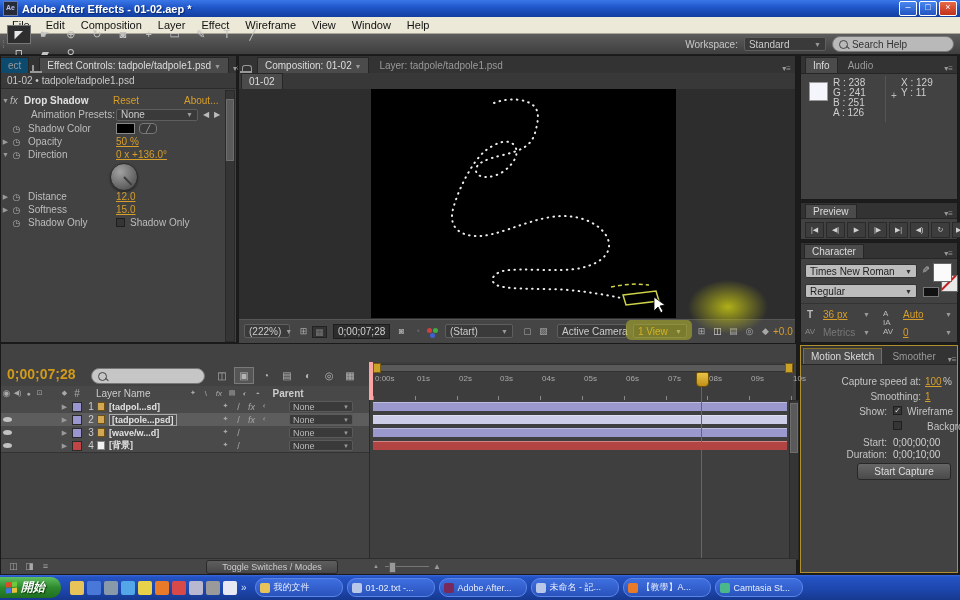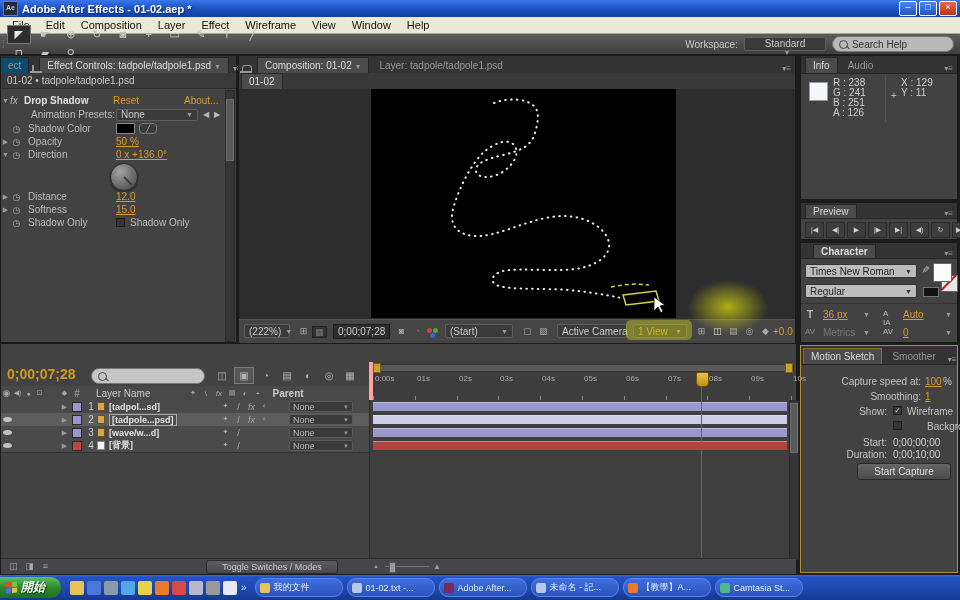--- a/index.html
+++ b/index.html
@@ -92,21 +92,21 @@
       <span class="menu-item">Wireframe</span>
       <span class="menu-item">View</span>
       <span class="menu-item">Window</span>
       <span class="menu-item">Help</span>
     </div>
 
   <div id="toolbar" class="abs">
     <span style="color:#777;margin-left:2px;">⁞</span>
     <span id="tools"><span class="tool active" style="display: inline-flex;">◤</span><span class="tool" style="display: inline-flex;">☛</span><span class="tool" style="display: inline-flex;">⊕</span><span class="tool" style="display: inline-flex;">↻</span><span class="tool" style="display: inline-flex;">◙</span><span class="tool" style="display: inline-flex;">+</span><span class="tool" style="display: inline-flex;">▭</span><span class="tool" style="display: inline-flex;">✎</span><span class="tool" style="display: inline-flex;">T</span><span class="tool" style="display: inline-flex;">╱</span><span class="tool" style="display: inline-flex;">⊓</span><span class="tool" style="display: inline-flex;">▰</span><span class="tool" style="display: inline-flex;">⚲</span></span>
     <span class="ws-label" style="margin-left:auto;margin-right:6px;padding-left:410px;">Workspace:</span>
-    <span class="dd" style="width:100px;flex-direction:column;">
+    <span class="dd" style="width:100px;">
       <span>Standard</span>
         <span class="arr">▼</span>
     </span>
     <span class="searchbox" style="width:135px;margin:0 6px;">
       <span class="mag"></span>
       <span>Search Help</span>
     </span>
   </div>
 
   <div class="abs panel" style="left:0;top:55px;width:237px;height:288px;">
@@ -273,21 +273,21 @@
         <span style="width: 17px; height: 14px; margin-right: 2px; background: rgb(61, 61, 61); border: 1px solid rgb(42, 42, 42); color: rgb(208, 208, 208); font-size: 7px; display: inline-flex; align-items: center; justify-content: center;">|▶</span>
         <span style="width: 17px; height: 14px; margin-right: 2px; background: rgb(61, 61, 61); border: 1px solid rgb(42, 42, 42); color: rgb(208, 208, 208); font-size: 7px; display: inline-flex; align-items: center; justify-content: center;">▶|</span>
         <span style="width: 17px; height: 14px; margin-right: 2px; background: rgb(61, 61, 61); border: 1px solid rgb(42, 42, 42); color: rgb(208, 208, 208); font-size: 7px; display: inline-flex; align-items: center; justify-content: center;">◀)</span>
         <span style="width: 17px; height: 14px; margin-right: 2px; background: rgb(61, 61, 61); border: 1px solid rgb(42, 42, 42); color: rgb(208, 208, 208); font-size: 7px; display: inline-flex; align-items: center; justify-content: center;">↻</span>
         <span style="width: 17px; height: 14px; margin-right: 2px; background: rgb(61, 61, 61); border: 1px solid rgb(42, 42, 42); color: rgb(208, 208, 208); font-size: 7px; display: inline-flex; align-items: center; justify-content: center;">▶▶</span>
       </div>
   </div>
 
   <div class="abs panel" style="left:800px;top:242px;width:158px;height:101px;">
     <div class="tabbar" style="height:15px;">
-      <span class="tab active" style="margin-left:12px;padding:1px 7px;font-weight:bold;">Character</span>
+      <span class="tab active" style="margin-left:3px;padding:1px 7px;">Character</span>
       <span class="pmenu">▾≡</span>
     </div>
     <span class="dd" style="position:absolute;left:4px;top:21px;width:112px;background:#bdbdbd;color:#222;border-color:#333;">
       <span>Times New Roman</span>
         <span class="arr" style="color:#333;">▼</span>
     </span>
     <span style="position:absolute;left:120px;top:21px;color:#bbb;transform:rotate(90deg);display:inline-block;">✎</span>
     <span style="position:absolute;left:140px;top:32px;width:15px;height:15px;background:#e8e8e8;border:1px solid #666;">
         <span style="position:absolute;left:-1px;top:13px;width:20px;height:2px;background:#c02020;transform:rotate(-45deg);transform-origin:0 0;"></span>
       </span>

